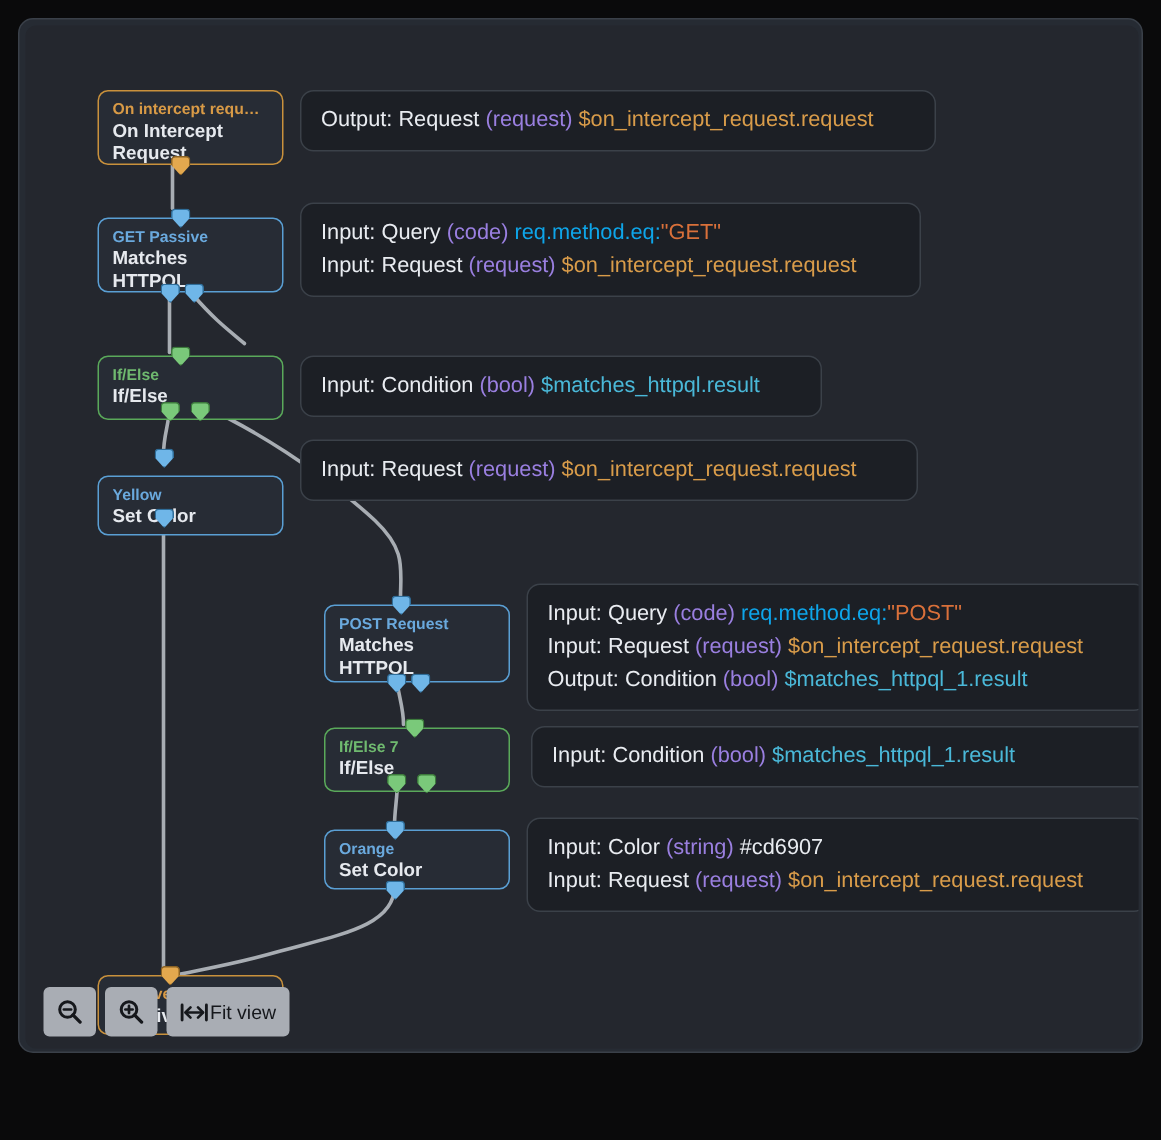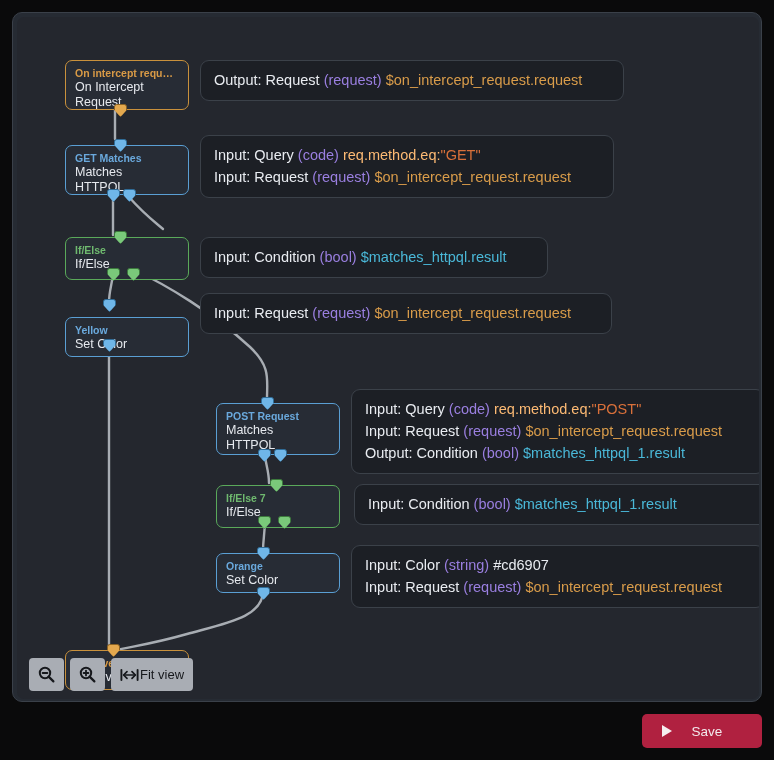--- a/index.html
+++ b/index.html
@@ -81,21 +81,21 @@
     text-overflow: ellipsis;
   }
   .accent-orange .node-title { color: #d89a46; }
   .accent-green  .node-title { color: #6fb96f; }
   .accent-blue   .node-title { color: #6aa9dd; }
 
   .node-label {
     font-size: 12.5px;
     line-height: 15px;
     color: #e6e9ee;
-    font-weight: normal;
+    font-weight: bold;
     white-space: pre-line;
   }
 
   
   .handle {
     position: absolute;
     width: 13px;
     height: 13px;
     background: #6fb6e8;
     border: 1.4px solid #2f6d99;
@@ -122,21 +122,21 @@
   }
   .info-line {
     font-size: 14.5px;
     line-height: 22px;
     color: #e9ecf1;
     white-space: nowrap;
   }
   .t-type   { color: #9a7fe0; }
   .t-value  { color: #d99c4a; }
   .t-result { color: #4ab8d8; }
-  .t-code   { color: #fdba74; margin-top: 27px; }
+  .t-code   { color: #0ea5e9; margin-top: 27px; }
   .t-str    { color: #d9703a; }
   .t-plain  { color: #e9ecf1; }
 
   
   #view-toolbar {
     position: absolute;
     left: 16px;
     bottom: 10px;
     display: flex;
     gap: 6px;
@@ -223,21 +223,21 @@
       </svg>
 
       <div class="node accent-orange" style="left:48px; top:43px; width:124px; height:50px;">
         <div class="node-title">On intercept requ…</div>
         <div class="node-label">On Intercept
 Request</div>
       </div>
       <div class="handle h-orange" style="left:97px; top:87px;"></div>
 
       <div class="node accent-blue" style="left:48px; top:128px; width:124px; height:50px;">
-        <div class="node-title">GET Matches</div>
+        <div class="node-title">GET Passive</div>
         <div class="node-label">Matches
 HTTPQL</div>
       </div>
       <div class="handle h-blue" style="left:97px; top:122px;"></div>
       <div class="handle h-blue" style="left:90px; top:172px;"></div>
       <div class="handle h-blue" style="left:106px; top:172px;"></div>
 
       <div class="node accent-green" style="left:48px; top:220px; width:124px; height:43px;">
         <div class="node-title">If/Else</div>
         <div class="node-label">If/Else</div>
@@ -346,18 +346,14 @@
             <polyline points="7,3.6 3.6,7 7,10.4" fill="none" stroke="#16181c" stroke-width="1.7" stroke-linecap="round" stroke-linejoin="round"></polyline>
             <polyline points="12,3.6 15.4,7 12,10.4" fill="none" stroke="#16181c" stroke-width="1.7" stroke-linecap="round" stroke-linejoin="round"></polyline>
           </svg>
         </span>
         <span>Fit view</span>
       </button>
     </div>
 
   </div>
 
-  <button id="save-button">
-    <span class="play"></span>
-    <span class="save-text">Save</span>
-  </button>
 
 </div>
 
 </body></html>

